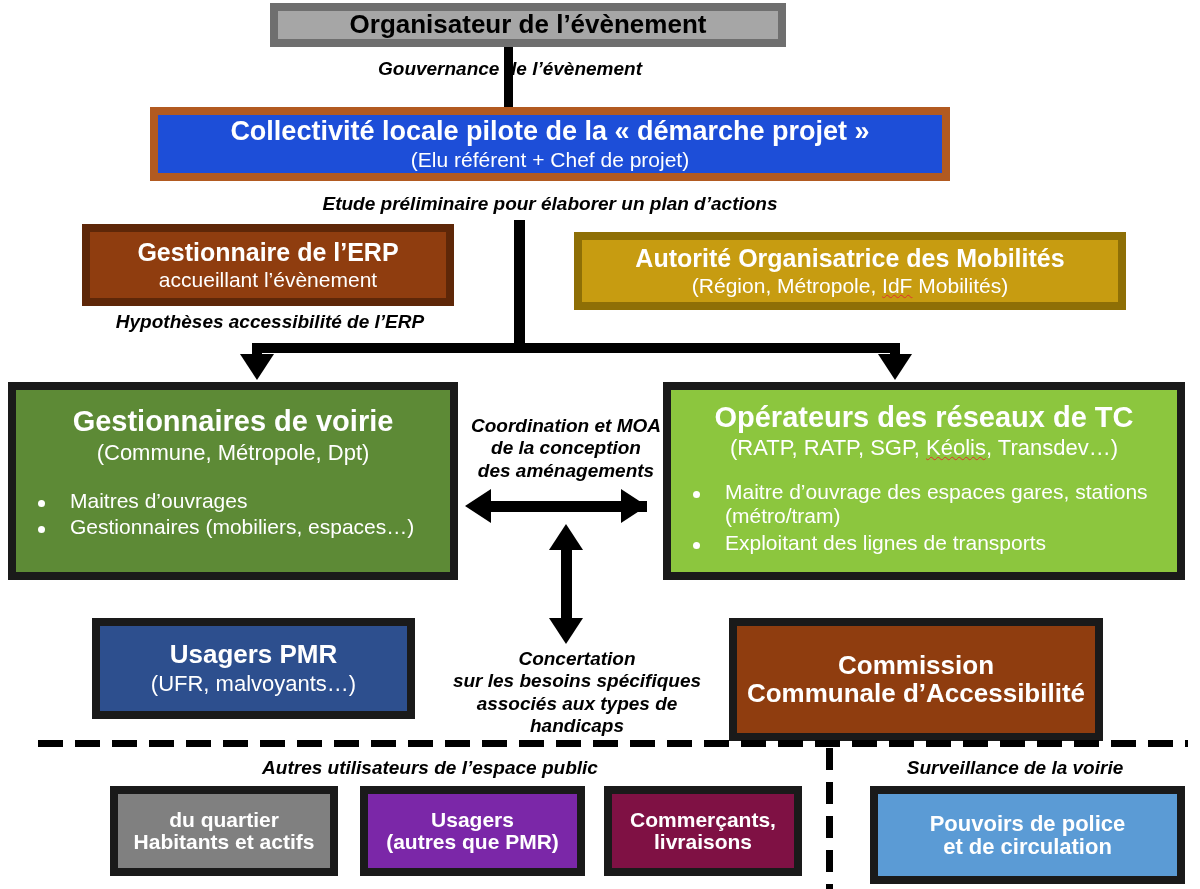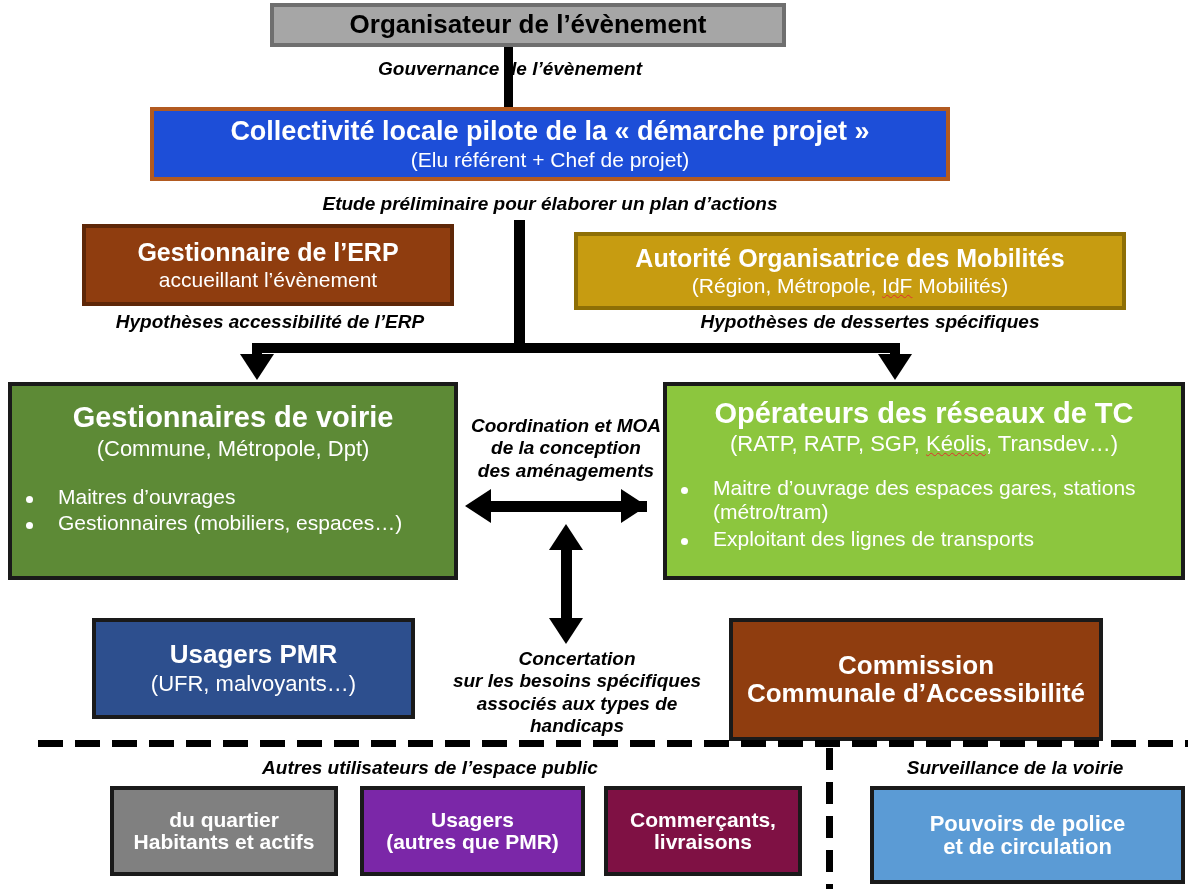--- a/index.html
+++ b/index.html
@@ -6,24 +6,24 @@
   body{
     width:1200px;height:889px;position:relative;overflow:hidden;
     font-family:"Liberation Sans","DejaVu Sans",sans-serif;
     color:#000;
   }
   .stage{position:absolute;left:0;top:0;width:1200px;height:889px;}
 
   
   .box{
     position:absolute;box-sizing:border-box;
-    border:4px solid #4c1d95;
+    border:8px solid #4c1d95;
     display:flex;flex-direction:column;justify-content:center;
     text-align:center;color:#ffffff;
-    padding:4px 0;
+    padding:4px 8px;
   }
   .box .ttl{font-weight:bold;line-height:1.06;}
   .box .sub{font-weight:normal;line-height:1.1;}
 
   
   .cap{
     position:absolute;font-style:italic;font-weight:bold;
     color:#000;text-align:center;line-height:1.18;
     white-space:pre-line;
   }
@@ -108,21 +108,20 @@
   </div>
 
   <div class="box" style="left:574px;top:232px;width:552px;height:78px;background:#c79c11;border-color:#8e6f06;">
     <div class="ttl" style="font-size:25px;">Autorité Organisatrice des Mobilités</div>
     <div class="sub" style="font-size:21px;margin-top:2px;">
       <span>(Région, Métropole, </span><span class="sp">IdF</span><span> Mobilités)</span>
     </div>
   </div>
 
   <div class="cap" style="left:60px;top:311px;width:420px;font-size:19px;">Hypothèses accessibilité de l’ERP</div>
-  <div class="cap" style="left:630px;top:311px;width:480px;font-size:19px;">Hypothèses de dessertes spécifiques</div>
 
   <div class="hline" style="left:252px;top:343px;width:648px;height:10px;"></div>
   <div class="vline" style="left:252px;top:343px;width:10px;height:27px;"></div>
   <div class="arrow-down" style="left:240px;top:354px;"></div>
   <div class="vline" style="left:890px;top:343px;width:10px;height:27px;"></div>
   <div class="arrow-down" style="left:878px;top:354px;"></div>
 
   <div class="box" style="left:8px;top:382px;width:450px;height:198px;background:#5d8a36;border-color:#1a1a1a;justify-content:flex-start;padding-top:16px;">
     <div class="ttl" style="font-size:29px;">Gestionnaires de voirie</div>
     <div class="sub" style="font-size:22px;margin-top:4px;">(Commune, Métropole, Dpt)</div>

